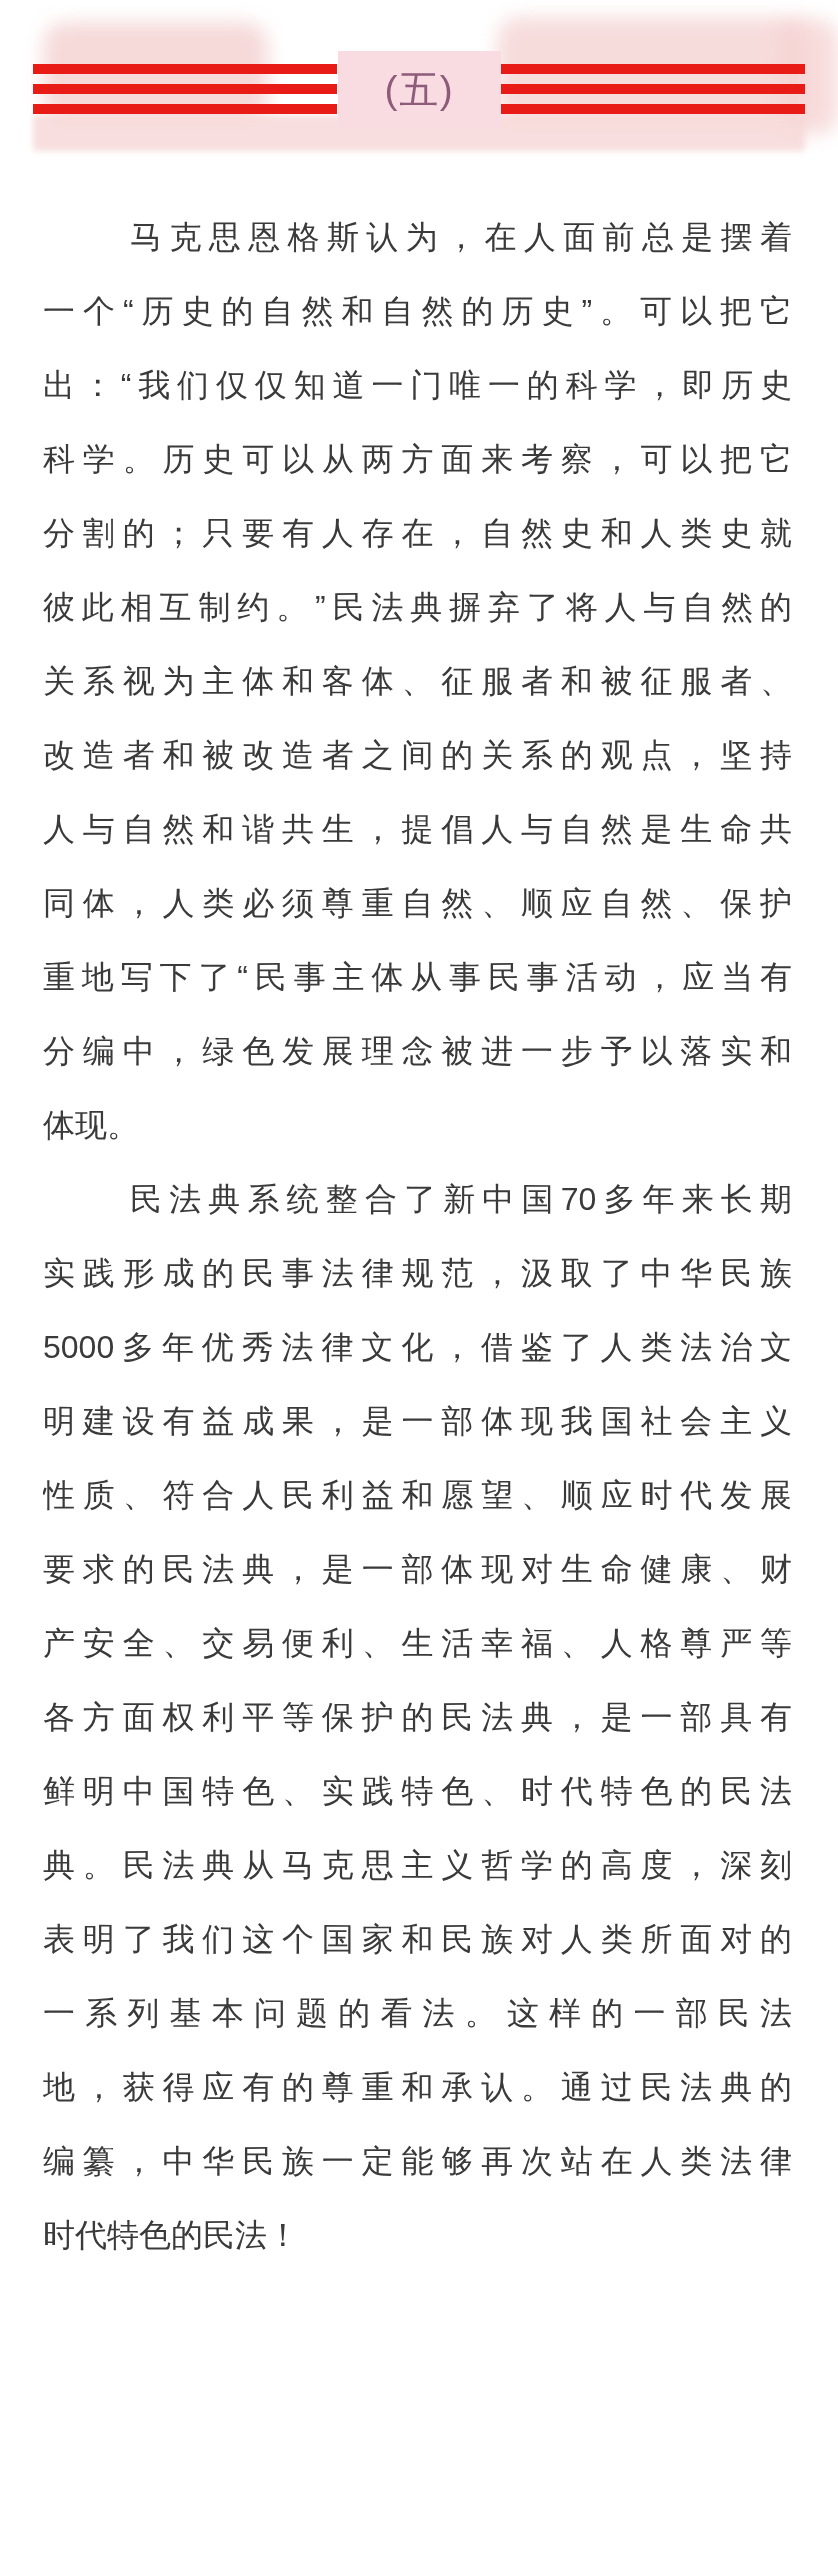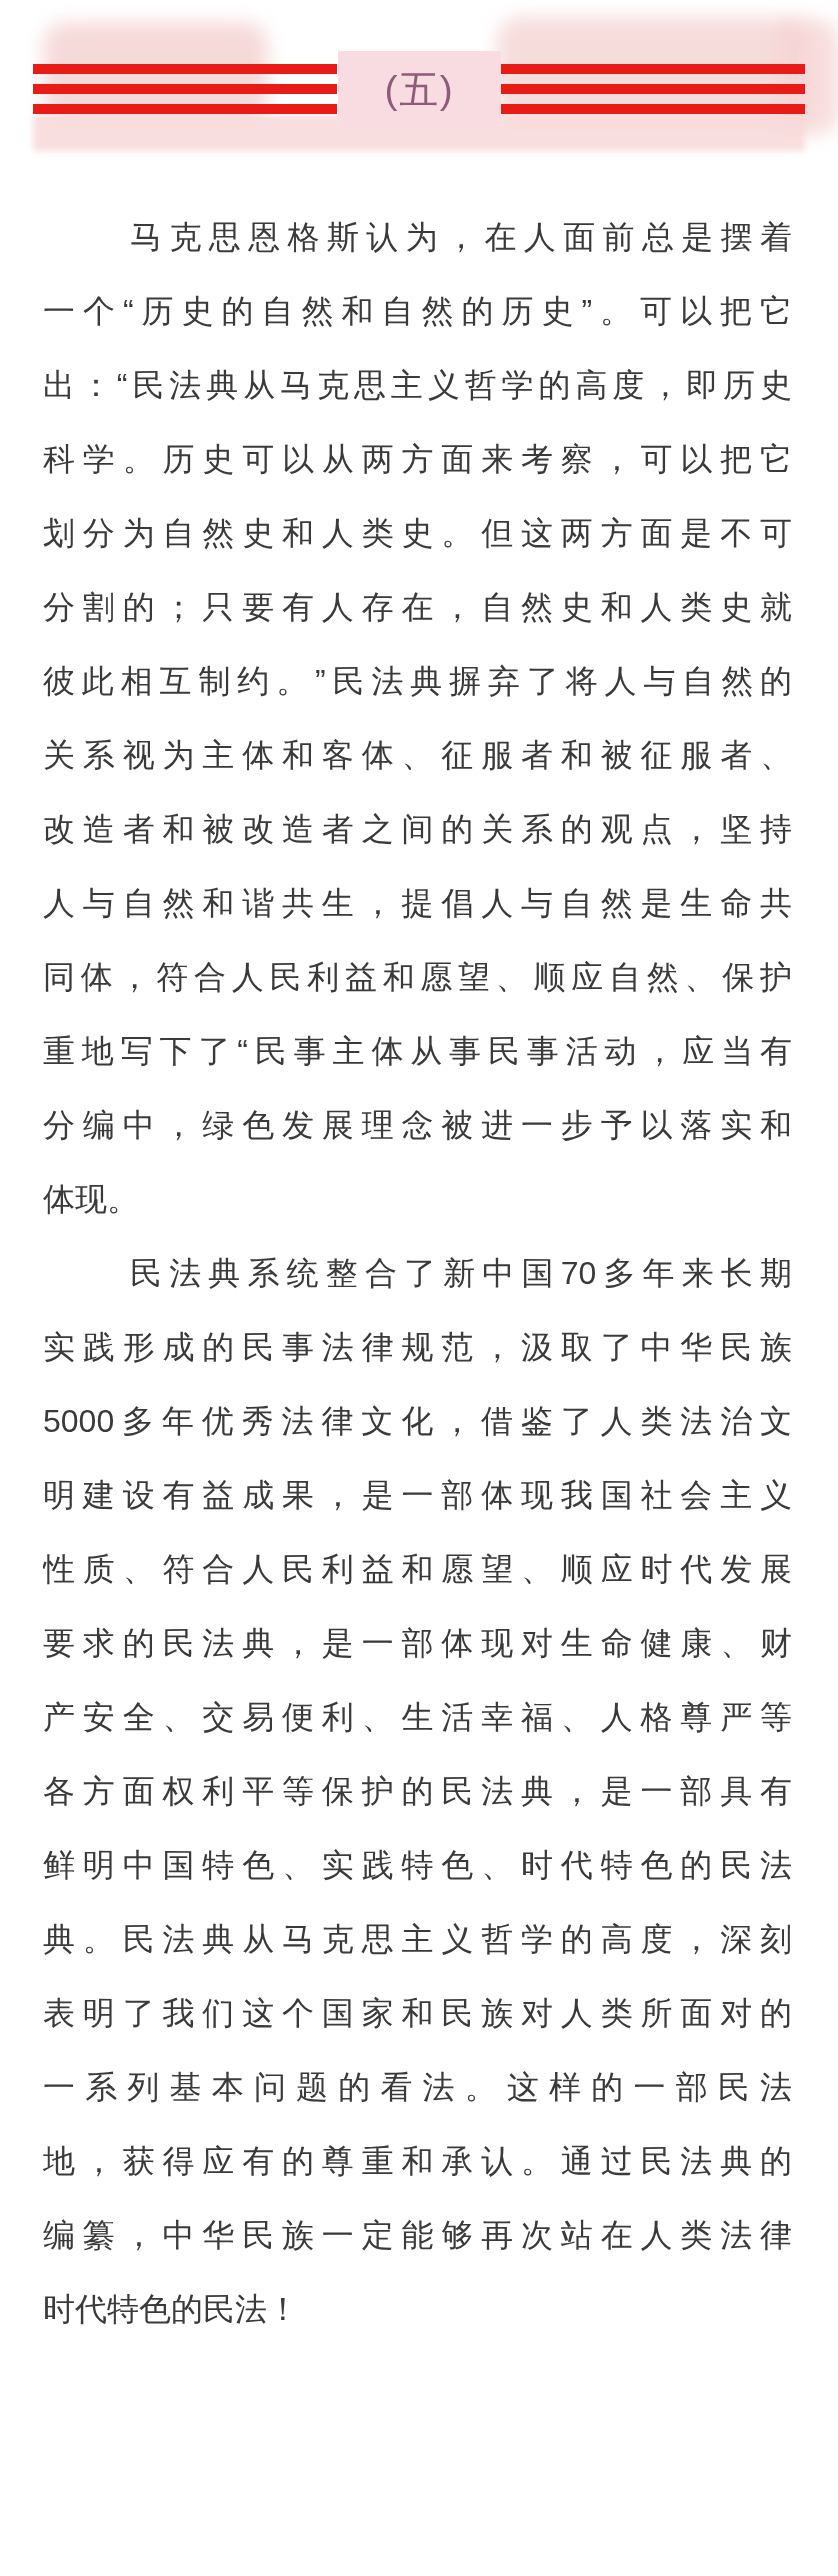--- a/index.html
+++ b/index.html
@@ -115,29 +115,28 @@
       <div class="stripe-bar"></div>
       <div class="stripe-bar"></div>
     </div>
   </div>
 
   <div class="article">
 
     <div>
       <div class="line indent">马克思恩格斯认为，在人面前总是摆着</div>
       <div class="line">一个“历史的自然和自然的历史”。可以把它</div>
-      <div class="line">出：“民法典从马克思主义哲学的高度，即历史</div>
+      <div class="line">出：“我们仅仅知道一门唯一的科学，即历史</div>
       <div class="line">科学。历史可以从两方面来考察，可以把它</div>
-      <div class="line">划分为自然史和人类史。但这两方面是不可</div>
       <div class="line">分割的；只要有人存在，自然史和人类史就</div>
       <div class="line">彼此相互制约。”民法典摒弃了将人与自然的</div>
       <div class="line">关系视为主体和客体、征服者和被征服者、</div>
       <div class="line">改造者和被改造者之间的关系的观点，坚持</div>
       <div class="line">人与自然和谐共生，提倡人与自然是生命共</div>
-      <div class="line">同体，符合人民利益和愿望、顺应自然、保护</div>
+      <div class="line">同体，人类必须尊重自然、顺应自然、保护</div>
       <div class="line">重地写下了“民事主体从事民事活动，应当有</div>
       <div class="line">分编中，绿色发展理念被进一步予以落实和</div>
       <div class="line par-end">体现。</div>
     </div>
 
     <div>
       <div class="line indent">民法典系统整合了新中国70多年来长期</div>
       <div class="line">实践形成的民事法律规范，汲取了中华民族</div>
       <div class="line">5000多年优秀法律文化，借鉴了人类法治文</div>
       <div class="line">明建设有益成果，是一部体现我国社会主义</div>

